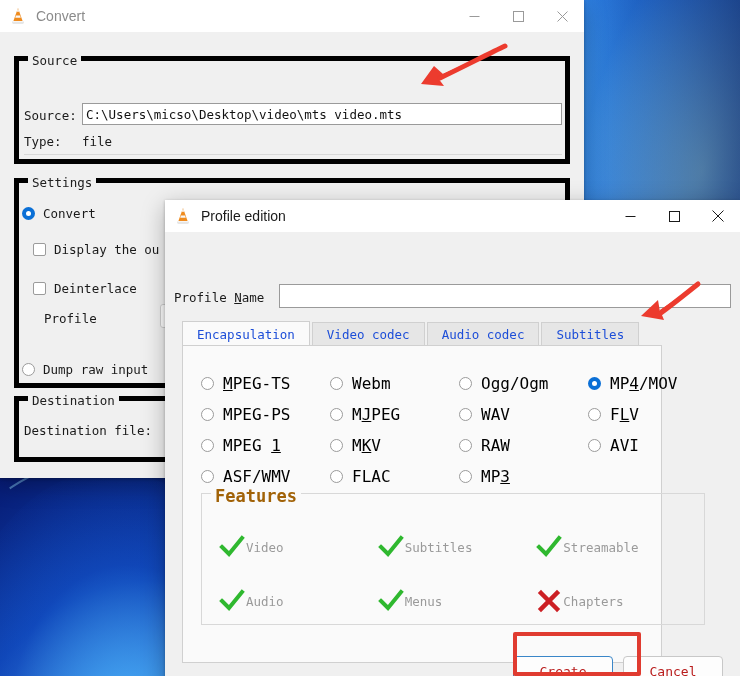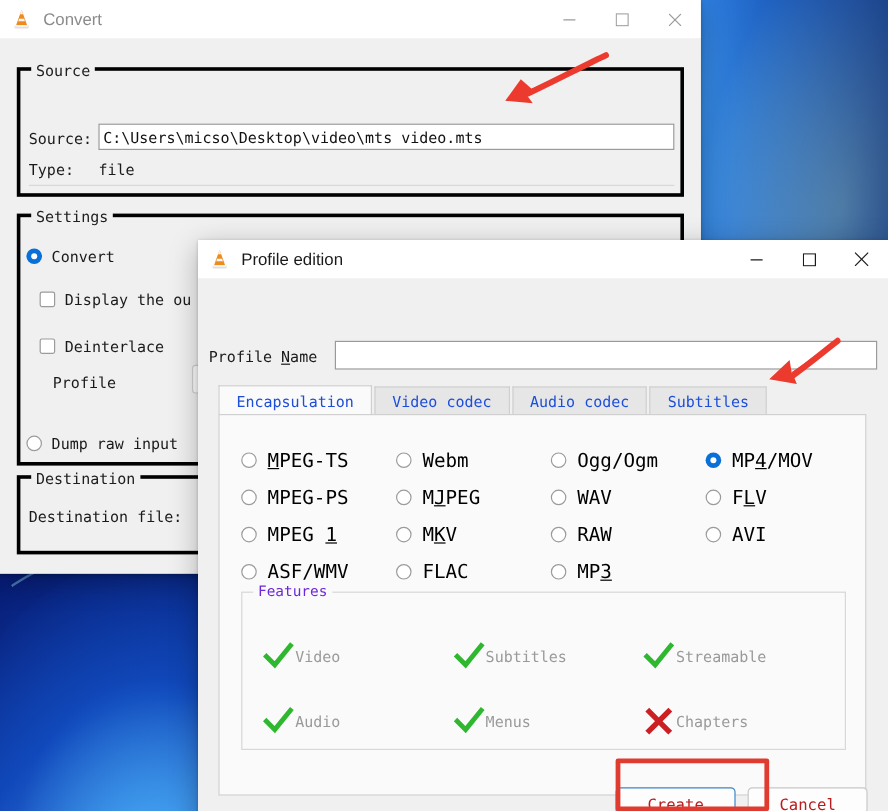--- a/index.html
+++ b/index.html
@@ -50,21 +50,21 @@
     font-size:14px; }
   .wbtns { position:absolute; right:0; top:0; height:32px; display:flex; }
   .wbtn { width:44px; height:32px; display:flex; align-items:center; justify-content:center; }
   .wbtn svg { display:block; }
 
   
   #convert-window { left:0; top:0; width:584px; height:478px; }
   #convert-window .titlebar .wtitle { color:#8b8b8b; }
   #convert-window .body { position:relative; height:446px; background:#f0f0f0; }
 
-  .groupbox { position:absolute; border:3px solid #000000; background:transparent; }
+  .groupbox { position:absolute; border:5px solid #000000; background:transparent; }
   .groupbox > .legend { position:absolute; top:-8px; left:9px; padding:0 4px;
     background:#f0f0f0; font-size:12.5px; color:#202020; }
 
   .mono { font-family:"DejaVu Sans Mono", monospace; font-size:12.5px; color:#1a1a1a; }
 
   .lineedit { background:#fff; border:1px solid #9a9a9a; height:22px;
     display:flex; align-items:center; padding:0 3px; }
   .lineedit span { font-family:"DejaVu Sans Mono", monospace; font-size:12.5px; color:#111; }
 
   .hsep { position:absolute; height:1px; background:#d8d8d8; }
@@ -86,32 +86,32 @@
   #profile-window .titlebar .wtitle { color:#1a1a1a; }
   #profile-window .body { position:relative; height:466px; background:#f0f0f0; }
 
   .tabbar { position:absolute; left:17px; top:89px; width:540px; height:25px;
     display:flex; align-items:flex-end; }
   .tab { height:24px; padding:0 14px; display:flex; align-items:center;
     font-family:"DejaVu Sans Mono", monospace; font-size:12.5px; color:#1d4ed8;
     background:#e6e6e6; border:1px solid #d0d0d0; border-bottom:none; margin-right:2px; }
   .tab.active { background:#fafafa; border-color:#cfcfcf; height:25px; }
 
-  .tabpanel { position:absolute; left:17px; top:113px; width:540px; height:318px;
+  .tabpanel { position:absolute; left:17px; top:113px; width:480px; height:318px;
     background:#fafafa; border:1px solid #d0d0d0; }
 
   .radiogrid { position:absolute; left:18px; top:22px; width:504px; }
   .rgrow { display:flex; height:31px; align-items:center; }
   .rgcell { display:flex; align-items:center; gap:9px; }
   .c0 { width:129px; } .c1 { width:129px; } .c2 { width:129px; } .c3 { width:117px; }
 
   .features { position:absolute; left:18px; top:147px; width:504px; height:132px;
     border:1px solid #d8d8d8; }
   .features > .legend { position:absolute; top:-8px; left:9px; padding:0 4px;
-    background:#fafafa; font-size:12px; color:#6d28d9; }
+    background:#fafafa; font-size:17px; color:#a16207;font-weight:bold; }
   .featgrid { position:absolute; left:16px; top:26px; width:476px; }
   .fgrow { display:flex; height:54px; align-items:center; }
   .fgcell { display:flex; align-items:center; width:172px; }
   .fgcell .ftxt { font-family:"DejaVu Sans Mono", monospace; font-size:12.5px; color:#9a9a9a; }
   .mark { width:28px; height:28px; flex:0 0 auto; }
 
   .dlgbtns { position:absolute; right:17px; bottom:12px; display:flex; gap:10px; }
   .btn { height:30px; min-width:100px; padding:0 18px; background:#fdfdfd;
     border:1px solid #c8c8c8; border-radius:4px;
     font-family:"DejaVu Sans Mono", monospace; font-size:13px; color:#b91c1c;

